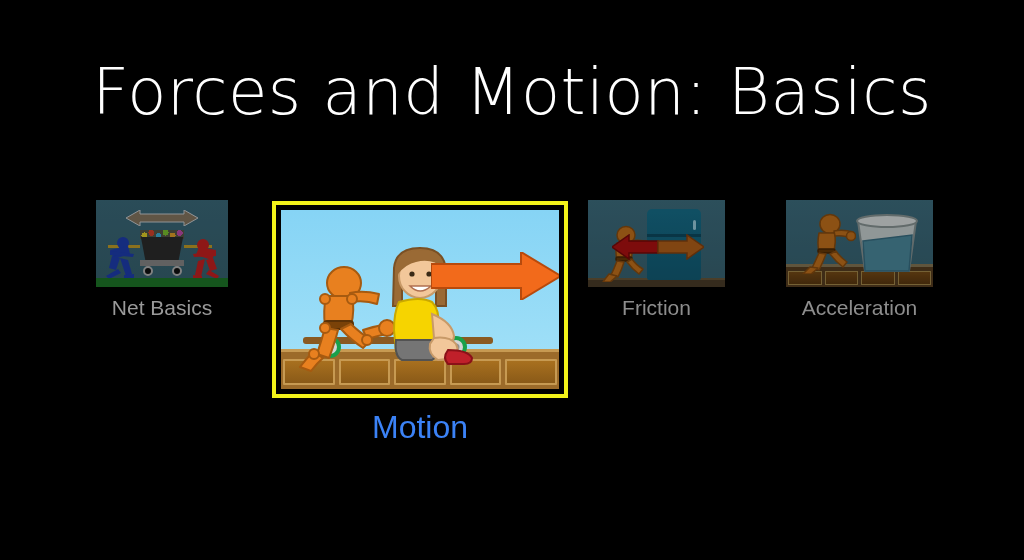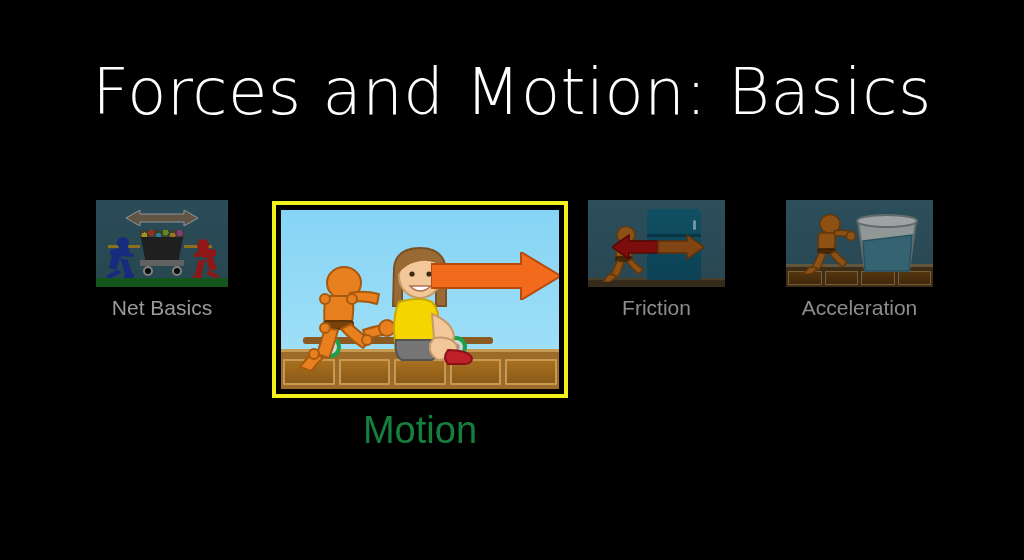--- a/index.html
+++ b/index.html
@@ -314,21 +314,21 @@
           <path d="M58 94 Q74 92 80 100 Q84 108 78 114 L62 116 Q52 110 54 100 Z" fill="#f2c79a" stroke="#c89a68" stroke-width="2"></path>
 
           <path d="M72 106 Q92 106 96 114 Q96 120 88 120 L72 120 Q66 114 72 106 Z" fill="#c0202a" stroke="#8a1118" stroke-width="2"></path>
         </svg>
 
         <svg id="mo-arrow" viewBox="0 0 130 48">
           <polygon points="0,12 90,12 90,0 130,24 90,48 90,36 0,36" fill="#f26a1b" stroke="#b84a0c" stroke-width="2"></polygon>
         </svg>
       </div>
     </div>
-    <div class="tile-label" style="top:208px; color:#15803d; font-size:38px;">Motion</div>
+    <div class="tile-label" style="top:208px; color:#3b82f6; font-size:32px;">Motion</div>
   </div>
 
   <div class="screen-tile" id="tile-friction">
     <div class="tile-thumb" id="thumb-friction">
       <div class="sky" style="background:linear-gradient(#3f7183,#3a6675);"></div>
       <div class="ground" id="fr-ground"></div>
       <div id="fr-fridge"></div>
       <div id="fr-fridge-split"></div>
       <div id="fr-handle"></div>
 

